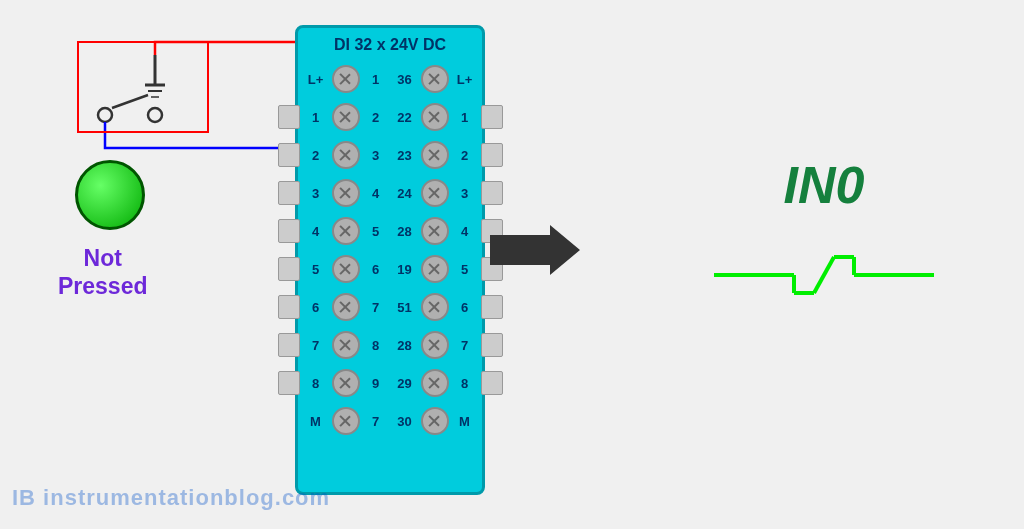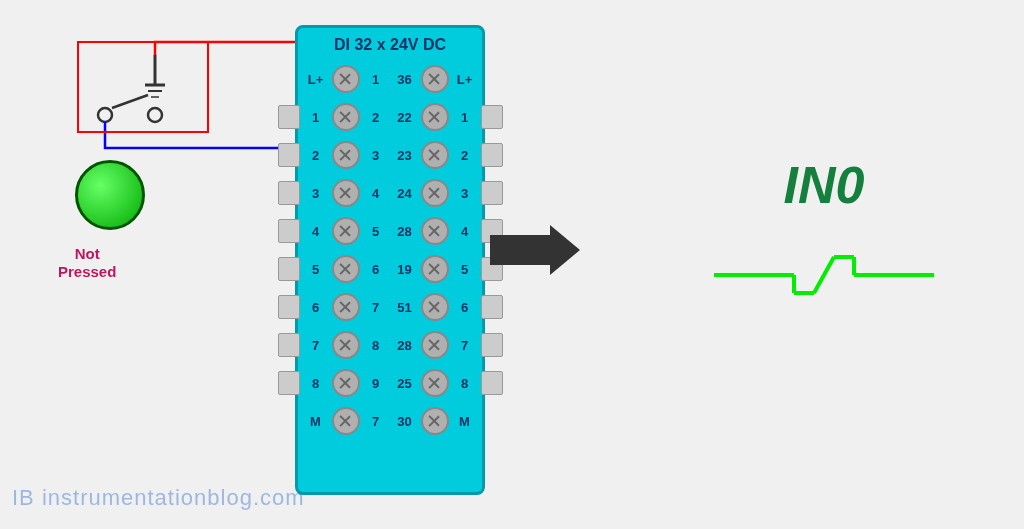--- a/index.html
+++ b/index.html
@@ -30,22 +30,22 @@
       height: 70px;
       border-radius: 50%;
       background: radial-gradient(circle at 35% 35%, #66ff66, #00aa00);
       border: 3px solid #005500;
     }
 
     .not-pressed-label {
       position: absolute;
       top: 245px;
       left: 58px;
-      color: #be185d;
-      font-size: 15px;
+      color: #6d28d9;
+      font-size: 23px;
       font-weight: bold;
       text-align: center;
       line-height: 1.2;
     }
 
     
     .di-module {
       position: absolute;
       left: 295px;
       top: 25px;
@@ -144,21 +144,21 @@
       pointer-events: none;
     }
 
     
     .watermark {
       position: absolute;
       bottom: 18px;
       left: 12px;
       color: rgba(0, 80, 200, 0.35);
       font-size: 22px;
-      font-weight: normal;
+      font-weight: bold;
       letter-spacing: 1px;
     }
   </style>
 </head>
 <body>
 
 <div class="main-container">
 
   <svg class="wire-canvas" viewBox="0 0 1024 529" xmlns="http://www.w3.org/2000/svg">
 
@@ -272,21 +272,21 @@
         <div class="terminal-screw"></div>
         <span class="row-label">7</span>
         <div class="side-box"></div>
       </div>
 
       <div class="di-row">
         <div class="side-box"></div>
         <span class="row-label">8</span>
         <div class="terminal-screw"></div>
         <span class="row-label">9</span>
-        <span class="row-label">25</span>
+        <span class="row-label">29</span>
         <div class="terminal-screw"></div>
         <span class="row-label">8</span>
         <div class="side-box"></div>
       </div>
 
       <div class="di-row">
         <span class="row-label">M</span>
         <div class="terminal-screw"></div>
         <span class="row-label">7</span>
         <span class="row-label">30</span>

